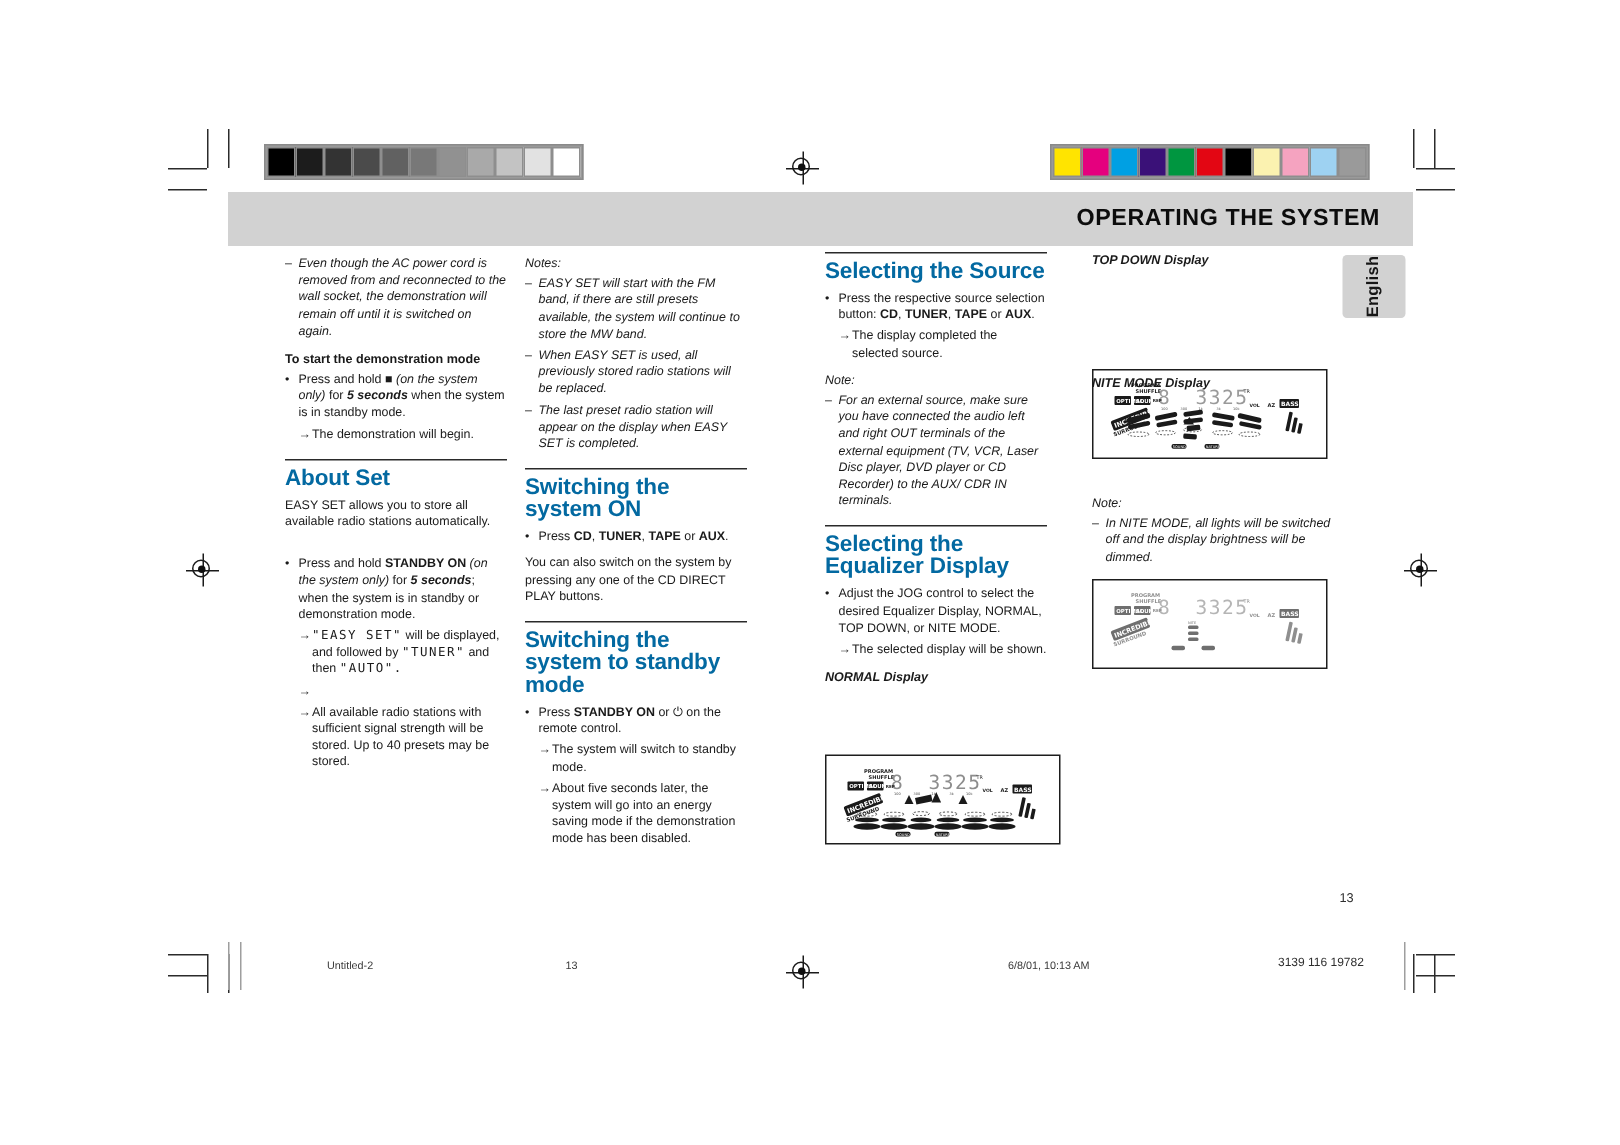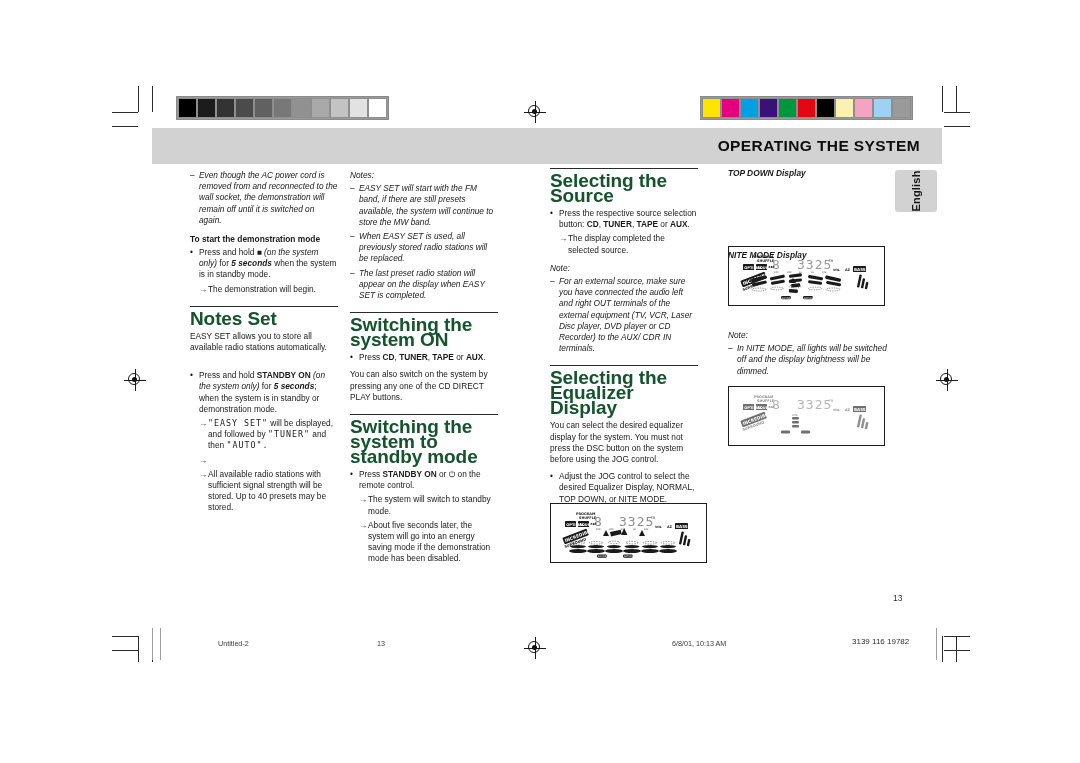--- a/index.html
+++ b/index.html
@@ -103,26 +103,26 @@
   .col {
     position: absolute;
     width: 148px;
     font-size: 8.3px;
     line-height: 11.2px;
     color: #1a1a1a;
   }
   .col.c4 { width: 160px; }
 
   h2.sec {
-    font-size: 19px;
+    font-size: 15px;
     font-weight: bold;
     margin: 0 0 5px 0;
     line-height: 15px;
     letter-spacing: -0.1px;
-    color: #14532d;
+    color: #0369a1;
   }
   .rule {
     border-top: 1.6px solid #2a2a2a;
     margin: 11px 0 4px 0;
   }
   .sub {
     font-weight: bold;
     font-size: 8.4px;
     margin: 8px 0 2px 0;
     line-height: 11px;
@@ -280,21 +280,21 @@
       <div class="mk">•</div>
       <div class="tx"><span>Press and hold</span> <span>■</span> <span class="ital">(on the system only)</span> <span>for</span> <span class="bi">5 seconds</span> <span>when the system is in standby mode.</span></div>
     </div>
 
     <div class="li ind">
       <div class="mk">→</div>
       <div class="tx">The demonstration will begin.</div>
     </div>
 
     <div class="rule"></div>
-    <h2 class="sec">Notes Set</h2>
+    <h2 class="sec">About Set</h2>
     <p class="tight">EASY SET allows you to store all available radio stations automatically.</p>
 
     <div class="li" style="margin-top:7px;">
       <div class="mk">•</div>
       <div class="tx"><span>Press and hold</span> <span class="bold">STANDBY ON</span> <span class="ital">(on the system only)</span> <span>for</span> <span class="bi">5 seconds</span><span>; when the system is in standby or demonstration mode.</span></div>
     </div>
 
     <div class="li ind">
       <div class="mk">→</div>
       <div class="tx"><span class="lcdfont">"EASY SET"</span> <span>will be displayed, and followed by</span> <span class="lcdfont">"TUNER"</span> <span>and then</span> <span class="lcdfont">"AUTO".</span></div>
@@ -371,21 +371,20 @@
     </div>
 
     <div class="notes-label" style="margin-top:7px;">Note:</div>
     <div class="li">
       <div class="mk">–</div>
       <div class="tx ital">For an external source, make sure you have connected the audio left and right OUT terminals of the external equipment (TV, VCR, Laser Disc player, DVD player or CD Recorder) to the AUX/ CDR IN terminals.</div>
     </div>
 
     <div class="rule"></div>
     <h2 class="sec">Selecting the Equalizer Display</h2>
-    <p>You can select the desired equalizer display for the system. You must not press the DSC button on the system before using the JOG control.</p>
 
     <div class="li">
       <div class="mk">•</div>
       <div class="tx">Adjust the JOG control to select the desired Equalizer Display, NORMAL, TOP DOWN, or NITE MODE.</div>
     </div>
     <div class="li ind">
       <div class="mk">→</div>
       <div class="tx">The selected display will be shown.</div>
     </div>
 

